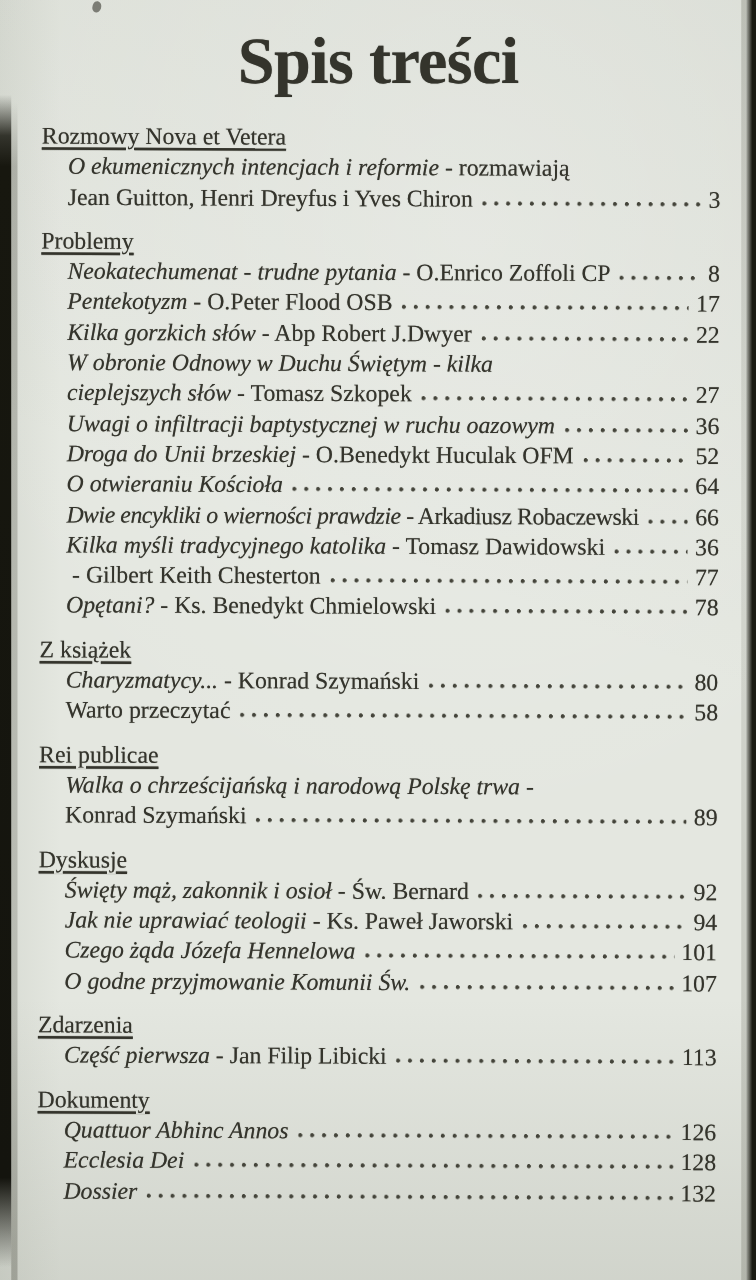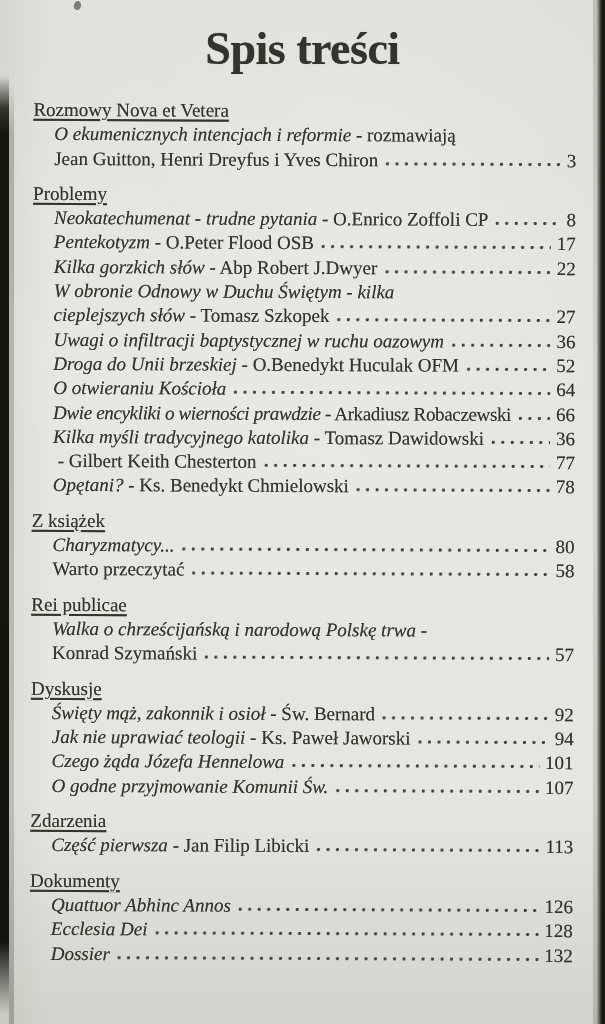--- a/index.html
+++ b/index.html
@@ -12,21 +12,21 @@
     background:
       radial-gradient(120% 80% at 62% 18%, rgba(255,255,255,0.22), rgba(255,255,255,0) 60%),
       linear-gradient(200deg, rgba(128,133,118,0.10), rgba(128,133,118,0) 45%),
       linear-gradient(0deg, rgba(108,113,98,0.16), rgba(108,113,98,0) 22%),
       linear-gradient(90deg, rgba(108,113,98,0.10), rgba(108,113,98,0) 8%),
       #e4e7e0;
   }
   .title{
     margin:24px 0 25px;
     text-align:center;
-    font-size:46px;
+    font-size:53px;
     line-height:50px;
     font-weight:bold;
     letter-spacing:-0.5px;
     text-shadow:0 0 0.7px rgba(52,52,44,0.65);
   }
   .toc{
     padding:0 30px 0 32px;
     transform:rotate(0.25deg);
     transform-origin:50% 40%;
   }
@@ -108,26 +108,26 @@
     <div class="row entry"><span class="it">cieplejszych słów</span><span class="rm"> - Tomasz Szkopek</span><span class="leader"></span><span class="pg">27</span></div>
     <div class="row entry"><span class="it">Uwagi o infiltracji baptystycznej w ruchu oazowym</span><span class="leader"></span><span class="pg">36</span></div>
     <div class="row entry"><span class="it">Droga do Unii brzeskiej</span><span class="rm"> - O.Benedykt Huculak OFM</span><span class="leader"></span><span class="pg">52</span></div>
     <div class="row entry"><span class="it">O otwieraniu Kościoła</span><span class="leader"></span><span class="pg">64</span></div>
     <div class="row entry tight"><span class="it">Dwie encykliki o wierności prawdzie</span><span class="rm"> - Arkadiusz Robaczewski</span><span class="leader"></span><span class="pg">66</span></div>
     <div class="row entry"><span class="it">Kilka myśli tradycyjnego katolika</span><span class="rm"> - Tomasz Dawidowski</span><span class="leader"></span><span class="pg">36</span></div>
     <div class="row entry"><span class="rm"> - Gilbert Keith Chesterton</span><span class="leader"></span><span class="pg">77</span></div>
     <div class="row entry"><span class="it">Opętani?</span><span class="rm"> - Ks. Benedykt Chmielowski</span><span class="leader"></span><span class="pg">78</span></div>
 
     <div class="row header"><span class="hdr">Z książek</span></div>
-    <div class="row entry"><span class="it">Charyzmatycy...</span><span class="leader"></span><span class="pg">80</span></div>
+    <div class="row entry"><span class="it">Charyzmatycy...</span><span class="rm"> - Konrad Szymański</span><span class="leader"></span><span class="pg">80</span></div>
     <div class="row entry"><span class="rm">Warto przeczytać</span><span class="leader"></span><span class="pg">58</span></div>
 
     <div class="row header"><span class="hdr">Rei publicae</span></div>
     <div class="row entry"><span class="it">Walka o chrześcijańską i narodową Polskę trwa -</span></div>
-    <div class="row entry"><span class="rm">Konrad Szymański</span><span class="leader"></span><span class="pg">57</span></div>
+    <div class="row entry"><span class="rm">Konrad Szymański</span><span class="leader"></span><span class="pg">89</span></div>
 
     <div class="row header"><span class="hdr">Dyskusje</span></div>
     <div class="row entry"><span class="it">Święty mąż, zakonnik i osioł</span><span class="rm"> - Św. Bernard</span><span class="leader"></span><span class="pg">92</span></div>
     <div class="row entry"><span class="it">Jak nie uprawiać teologii</span><span class="rm"> - Ks. Paweł Jaworski</span><span class="leader"></span><span class="pg">94</span></div>
     <div class="row entry"><span class="it">Czego żąda Józefa Hennelowa</span><span class="leader"></span><span class="pg">101</span></div>
     <div class="row entry"><span class="it">O godne przyjmowanie Komunii Św.</span><span class="leader"></span><span class="pg">107</span></div>
 
     <div class="row header"><span class="hdr">Zdarzenia</span></div>
     <div class="row entry"><span class="it">Część pierwsza</span><span class="rm"> - Jan Filip Libicki</span><span class="leader"></span><span class="pg">113</span></div>
 

